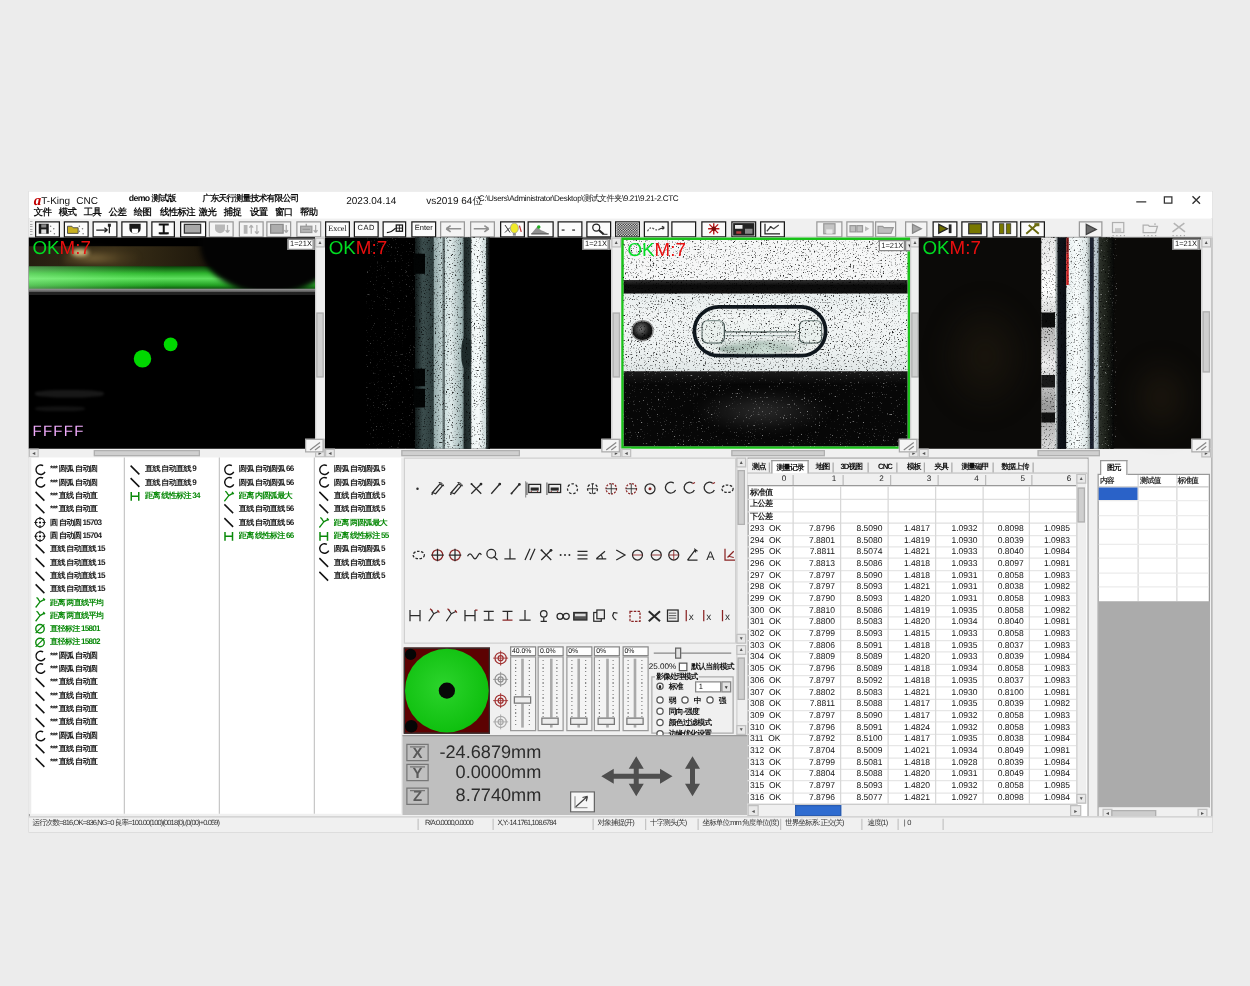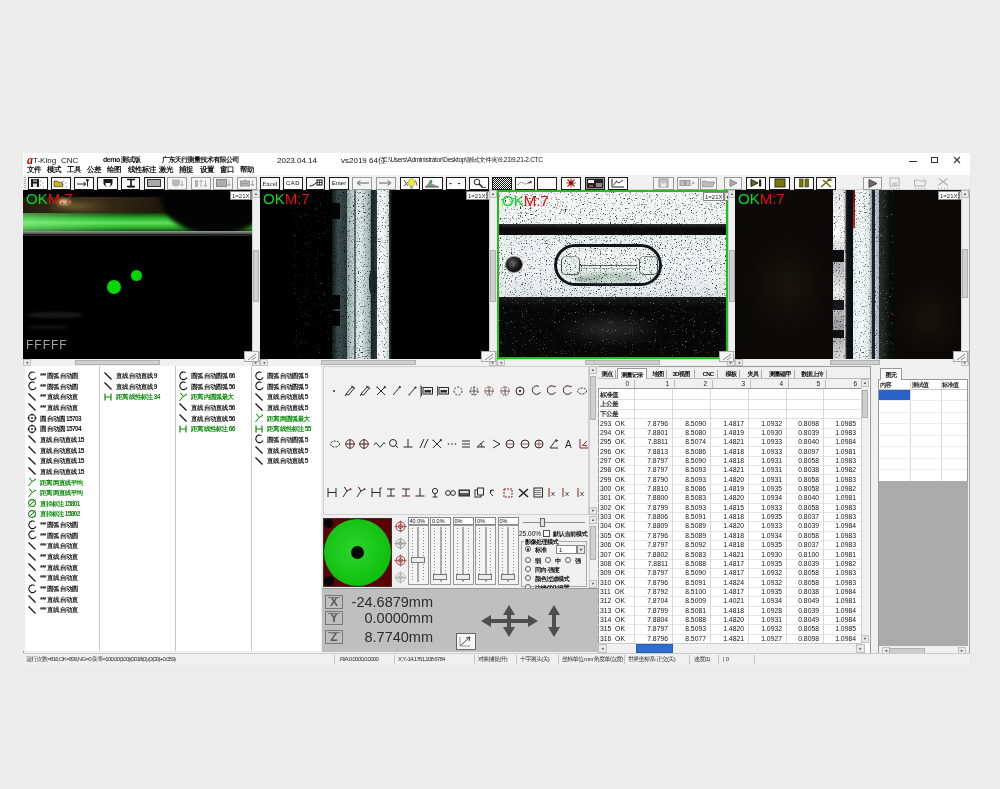--- a/index.html
+++ b/index.html
@@ -287,21 +287,21 @@
 <div class="a" style="left:34px;top:9px;width:14px;height:6px;background:#d0bc84;border-radius:50%;filter:blur(1.5px)"></div>
 <div class="a" style="left:0;top:23px;width:229px;height:19px;background:linear-gradient(to bottom,#0b430b,#2fb52f 30%,#5ee05e 52%,#23a023 80%,#0a3c0a)"></div>
 <div class="a" style="left:0;top:23px;width:110px;height:19px;background:linear-gradient(to right,rgba(170,255,170,0.4),rgba(120,255,120,0.12) 70%,rgba(0,0,0,0))"></div>
 <div class="a" style="left:137px;top:-35px;width:112px;height:80px;background:#030303;border-radius:50%;filter:blur(2px)"></div>
 <div class="a" style="left:0;top:41px;width:229px;height:3px;background:linear-gradient(to bottom,#9a9a9a,#4a4a4a)"></div>
 <div class="a" style="left:0;top:44px;width:229px;height:2px;background:#222"></div>
 <div class="a" style="left:84px;top:90px;width:14px;height:14px;border-radius:50%;background:#00d800"></div>
 <div class="a" style="left:108px;top:80px;width:11px;height:11px;border-radius:50%;background:#00d800"></div>
 <div class="a" style="left:5px;top:122px;width:55px;height:6px;background:#181818;border-radius:40%;filter:blur(1px)"></div>
 <div class="a" style="left:5px;top:135px;width:40px;height:4px;background:#121212;border-radius:40%;filter:blur(1px)"></div>
-<div class="a" style="left:3px;top:149px;font-size:12px;line-height:13px;color:#a3a3a3;letter-spacing:1px;filter:blur(0.3px)">FFFFF</div>
+<div class="a" style="left:3px;top:149px;font-size:12px;line-height:13px;color:#f0abfc;letter-spacing:1px;filter:blur(0.3px)">FFFFF</div>
 </div>
 <div class="a" style="left:26px;top:191px;font-size:15px;line-height:15px;white-space:nowrap"><span style="color:#00dd22">OK</span><span style="color:#e80f0f">M:7</span></div>
 <div class="a" style="left:230px;top:191px;width:21px;height:9px;background:#fff;border:1px solid #888;font-size:6px;line-height:8px;color:#222;padding-left:1px">1=21X</div>
 <div class="a" style="left:251px;top:191px;width:8px;height:9px;background:#e4e4e4;border:1px solid #888;font-size:5px;line-height:8px;color:#222;text-align:center">▼</div>
 <div class="a" style="left:252px;top:190px;width:8px;height:169px;background:#efefef;border-left:1px solid #d0d0d0"></div>
 <div class="a" style="left:252px;top:190px;width:8px;height:8px;background:#e8e8e8;border:1px solid #c0c0c0;color:#555;font-size:4px;line-height:6px;text-align:center">▲</div>
 <div class="a" style="left:252px;top:351px;width:8px;height:8px;background:#e8e8e8;border:1px solid #c0c0c0;color:#555;font-size:4px;line-height:6px;text-align:center">▼</div>
 <div class="a" style="left:253px;top:250px;width:6px;height:52px;background:#cfcfcf;border:1px solid #b0b0b0"></div>
 <div class="a" style="left:23px;top:359px;width:8px;height:7px;background:#e8e8e8;border:1px solid #c0c0c0;color:#555;font-size:4px;line-height:5px;text-align:center">◄</div>
 <div class="a" style="left:252px;top:359px;width:8px;height:7px;background:#e8e8e8;border:1px solid #c0c0c0;color:#555;font-size:4px;line-height:5px;text-align:center">►</div>

